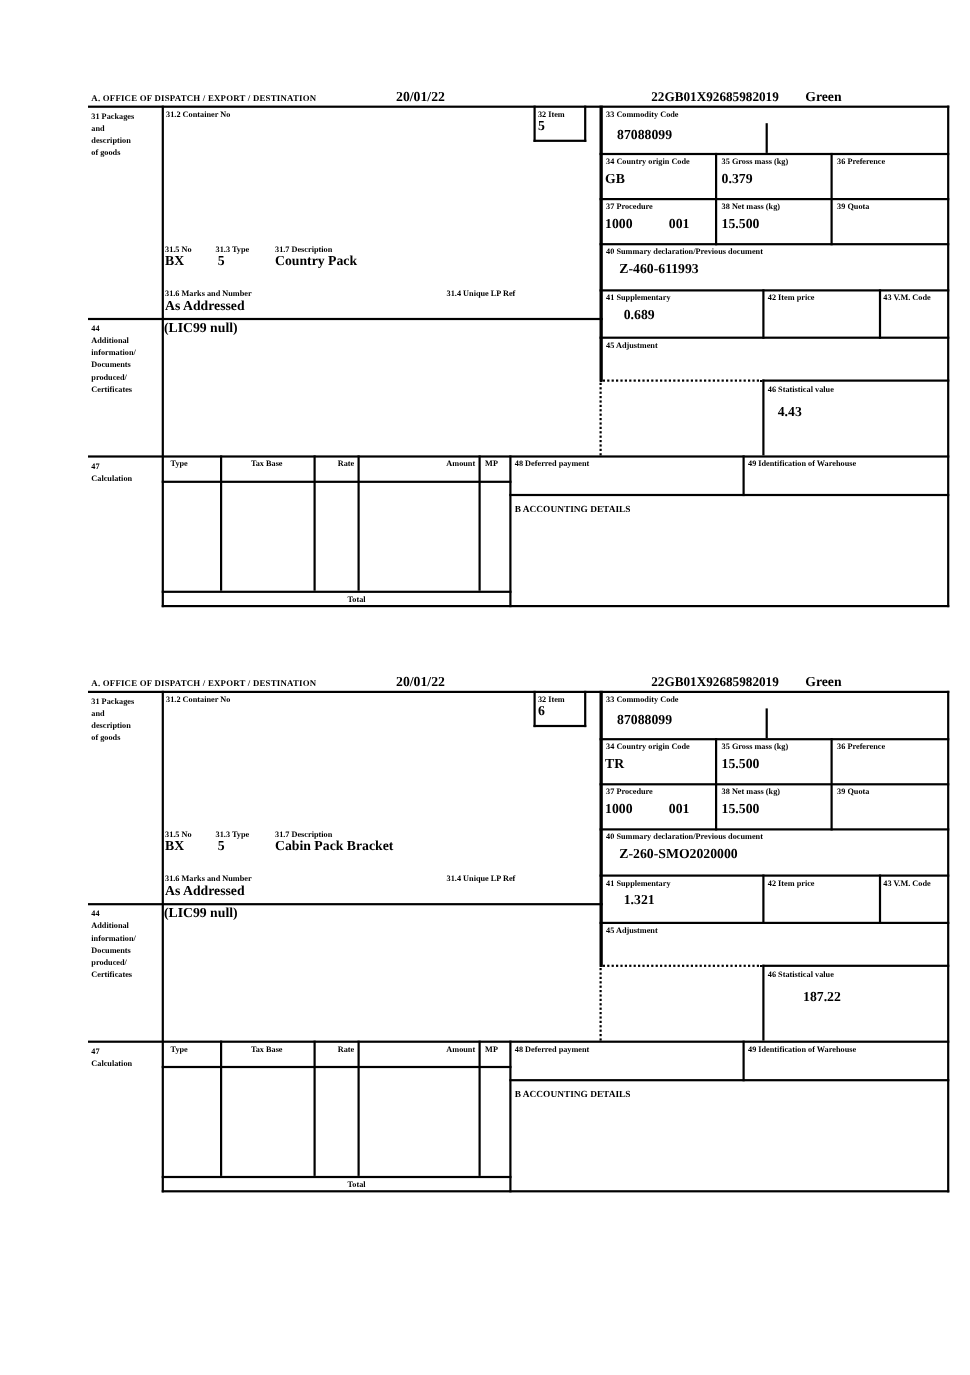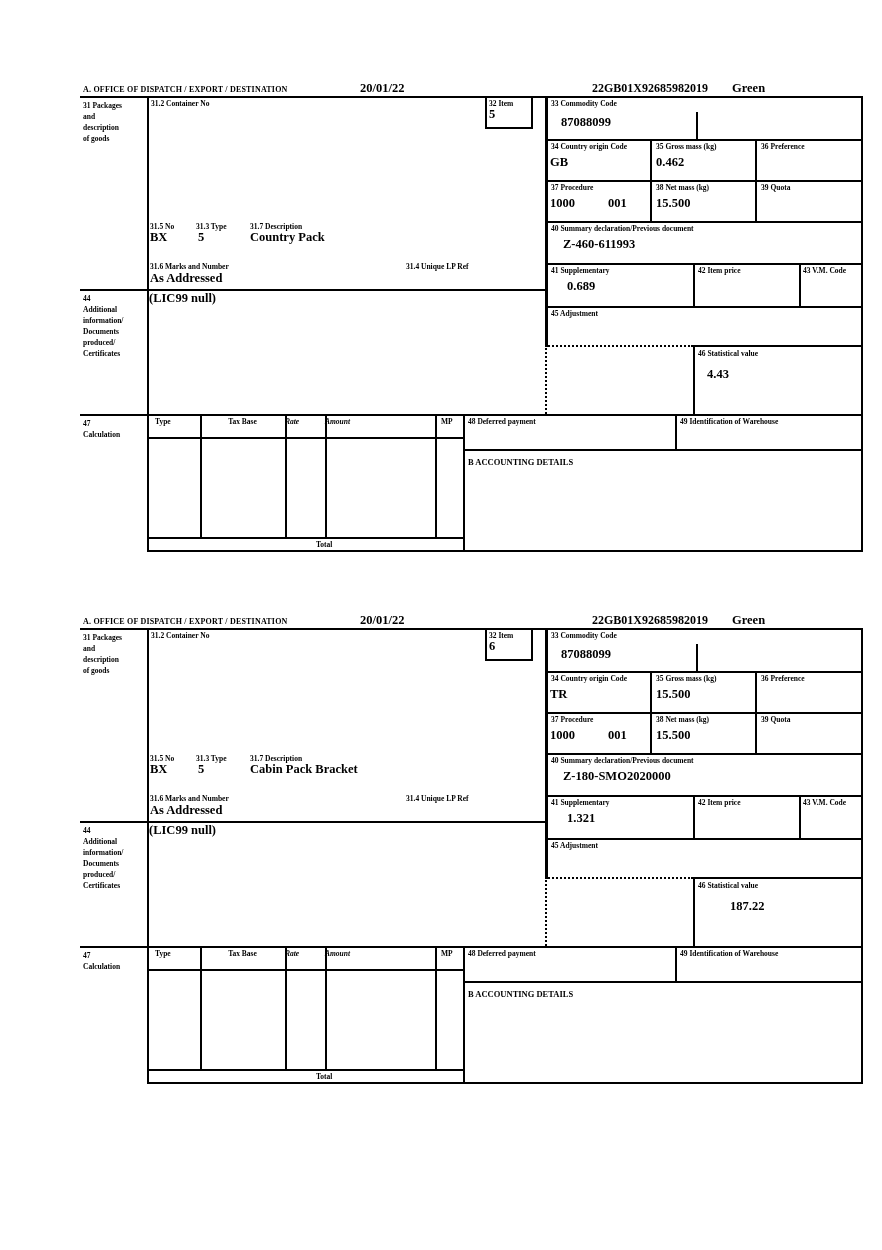--- a/index.html
+++ b/index.html
@@ -15,21 +15,21 @@
   .hdr-date{position:absolute;left:280px;top:0;font-size:12.5px;font-weight:bold;}
   .hdr-ref{position:absolute;left:512px;top:0;font-size:12px;font-weight:bold;}
   .hdr-status{position:absolute;left:652px;top:0;font-size:12.5px;font-weight:bold;}
   .box32{position:absolute;left:405px;top:0;width:48px;height:33px;box-sizing:border-box;
          border:2px solid #000;border-top:none;}
   .box46{position:absolute;left:613px;top:249px;width:170px;height:69px;box-sizing:border-box;
          border-left:2px solid #000;border-top:2px solid #000;}
   .dot-h{position:absolute;left:465px;top:249px;width:148px;height:0;border-top:2px dotted #000;}
   .dot-v{position:absolute;left:465px;top:249px;width:0;height:69px;border-left:2px dotted #000;}
   .th-center{text-align:center;}
-  .th-right{font-style:italic;}
+  .th-right{text-align:right;}
   .acct{position:absolute;font-size:8.5px;font-weight:bold;}
 </style>
 </head>
 <body>
 
 <div id="page">
 
   <div class="form" style="top: 81px;">
 
     <div class="hdr-office">A.  OFFICE OF DISPATCH / EXPORT / DESTINATION</div>
@@ -94,21 +94,21 @@
       <div class="val" style="left:170px;top:135px">Country Pack</div>
       <div class="lbl" style="left:70px;top:166px">31.6 Marks and Number</div>
       <div class="lbl" style="left:326px;top:166px">31.4 Unique LP Ref</div>
       <div class="val" style="left:70px;top:176px">As Addressed</div>
 
       <div class="lbl" style="left:471px;top:3px">33 Commodity Code</div>
       <div class="val" style="left:481px;top:20px">87088099</div>
       <div class="lbl" style="left:471px;top:46px">34 Country origin Code</div>
       <div class="val" style="left:470px;top:60px">GB</div>
       <div class="lbl" style="left:576px;top:46px">35 Gross mass (kg)</div>
-      <div class="val" style="left:576px;top:60px">0.462</div>
+      <div class="val" style="left:576px;top:60px">0.379</div>
       <div class="lbl" style="left:681px;top:46px">36 Preference</div>
       <div class="lbl" style="left:471px;top:87px">37 Procedure</div>
       <div class="val" style="left:470px;top:101px">1000</div>
       <div class="val" style="left:528px;top:101px">001</div>
       <div class="lbl" style="left:576px;top:87px">38 Net mass (kg)</div>
       <div class="val" style="left:576px;top:101px">15.500</div>
       <div class="lbl" style="left:681px;top:87px">39 Quota</div>
       <div class="lbl" style="left:471px;top:128px">40 Summary declaration/Previous document</div>
       <div class="val" style="left:483px;top:142px">Z-460-611993</div>
       <div class="lbl" style="left:471px;top:170px">41 Supplementary</div>
@@ -207,21 +207,21 @@
       <div class="lbl" style="left:576px;top:46px">35 Gross mass (kg)</div>
       <div class="val" style="left:576px;top:60px">15.500</div>
       <div class="lbl" style="left:681px;top:46px">36 Preference</div>
       <div class="lbl" style="left:471px;top:87px">37 Procedure</div>
       <div class="val" style="left:470px;top:101px">1000</div>
       <div class="val" style="left:528px;top:101px">001</div>
       <div class="lbl" style="left:576px;top:87px">38 Net mass (kg)</div>
       <div class="val" style="left:576px;top:101px">15.500</div>
       <div class="lbl" style="left:681px;top:87px">39 Quota</div>
       <div class="lbl" style="left:471px;top:128px">40 Summary declaration/Previous document</div>
-      <div class="val" style="left:483px;top:142px">Z-180-SMO2020000</div>
+      <div class="val" style="left:483px;top:142px">Z-260-SMO2020000</div>
       <div class="lbl" style="left:471px;top:170px">41 Supplementary</div>
       <div class="val" style="left:487px;top:184px">1.321</div>
       <div class="lbl" style="left:618px;top:170px">42 Item price</div>
       <div class="lbl" style="left:723px;top:170px">43 V.M. Code</div>
       <div class="lbl" style="left:471px;top:213px">45 Adjustment</div>
       <div class="lbl" style="left:618px;top:253px">46 Statistical value</div>
       <div class="val" style="left:650px;top:272px">187.22</div>
 
       <div class="val" style="left:69px;top:196px">(LIC99 null)</div>
 

